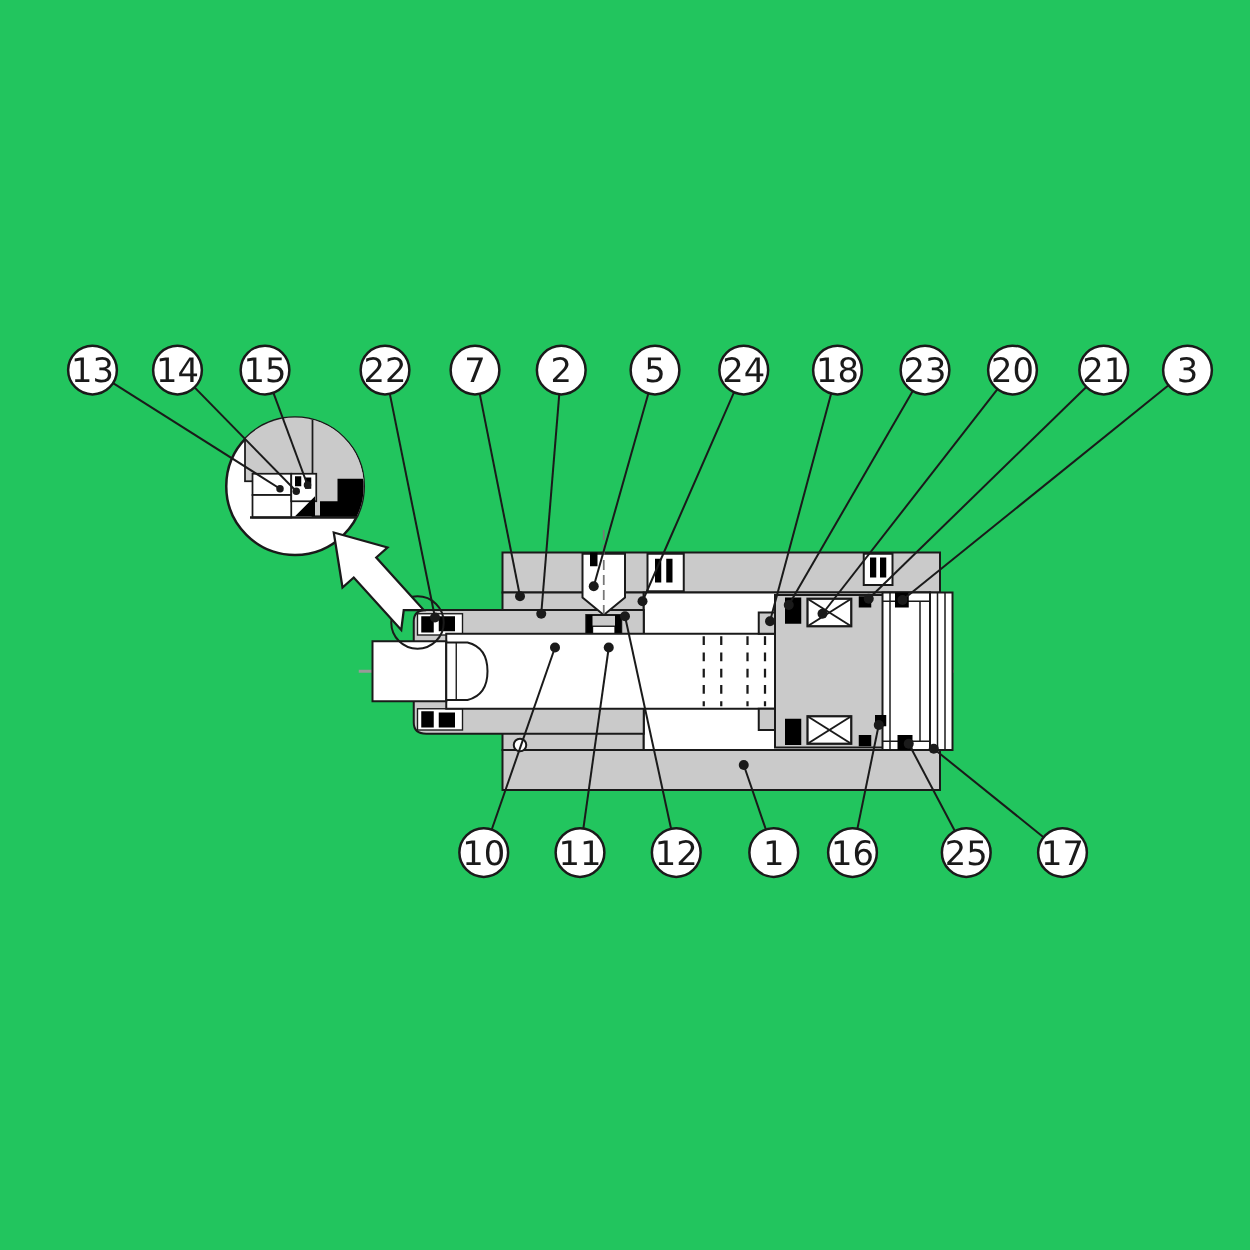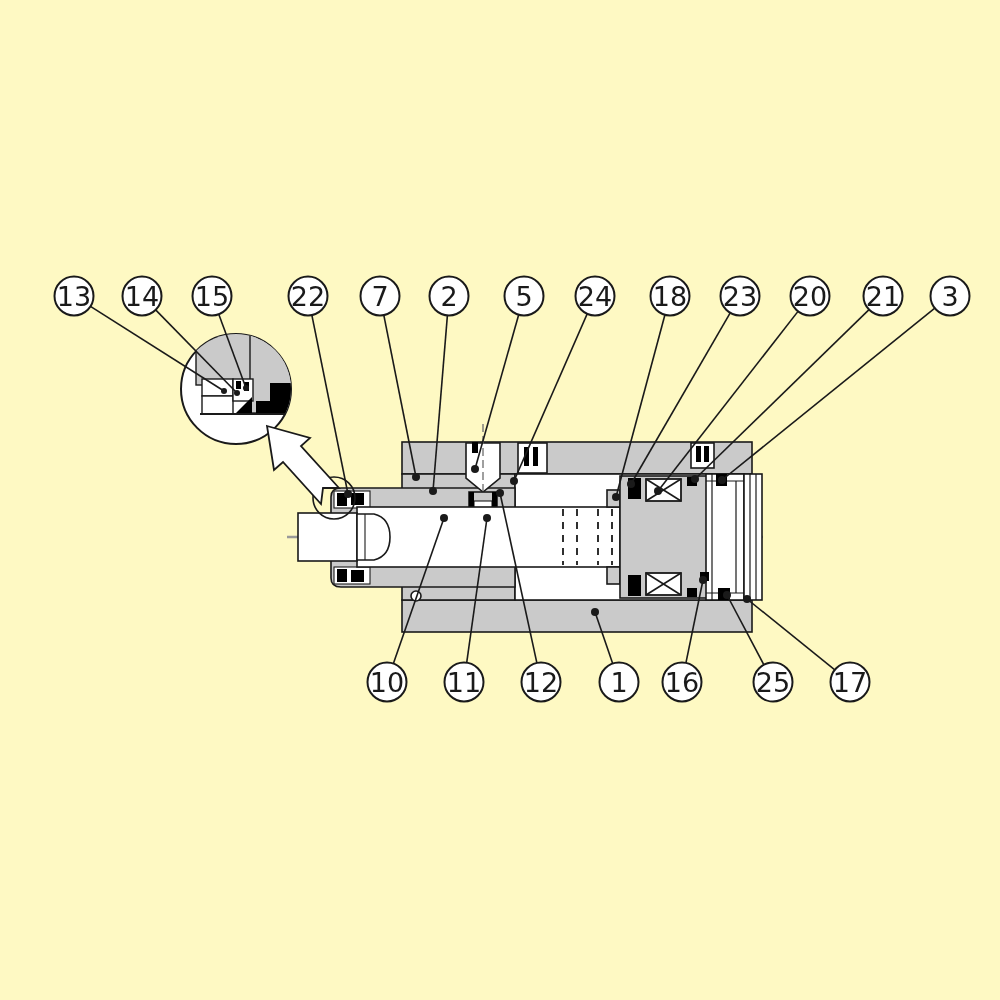--- a/index.html
+++ b/index.html
@@ -1,16 +1,16 @@
 <!DOCTYPE html>
 <html><head>
 <meta charset="utf-8">
 <style>
   html,body{margin:0;padding:0;background:#fff;}
-  .stage{position:relative;width:1000px;height:1000px;background:#fef9c3;overflow:hidden;
+  .stage{position:relative;width:1000px;height:1000px;background:#22c55e;overflow:hidden;
          font-family:"DejaVu Sans", sans-serif;}
   svg{position:absolute;left:0;top:0;}
   .callout-num{font-family:"DejaVu Sans", sans-serif;}
 </style>
 </head>
 <body>
 
 <div class="stage">
 <svg id="dwg" width="1000" height="1000" viewBox="0 0 1000 1000">
 

